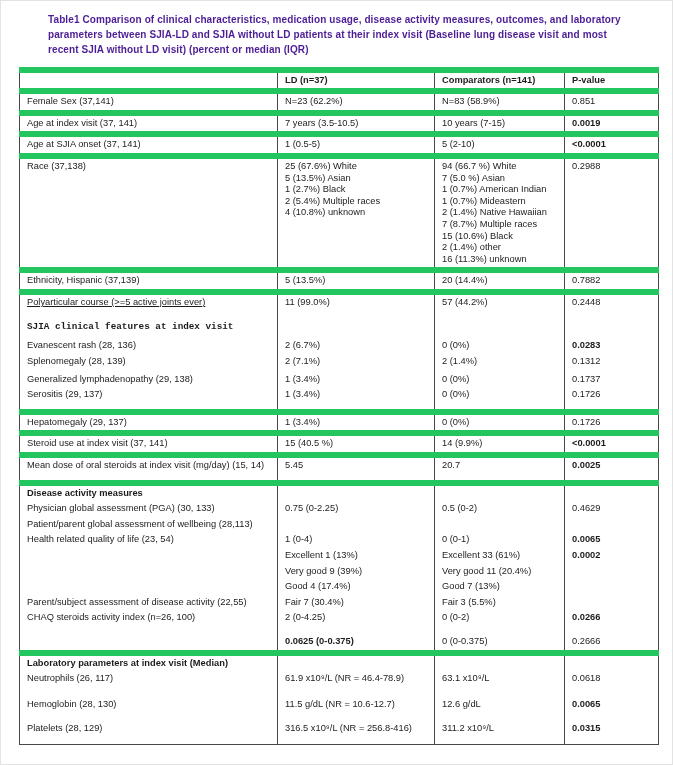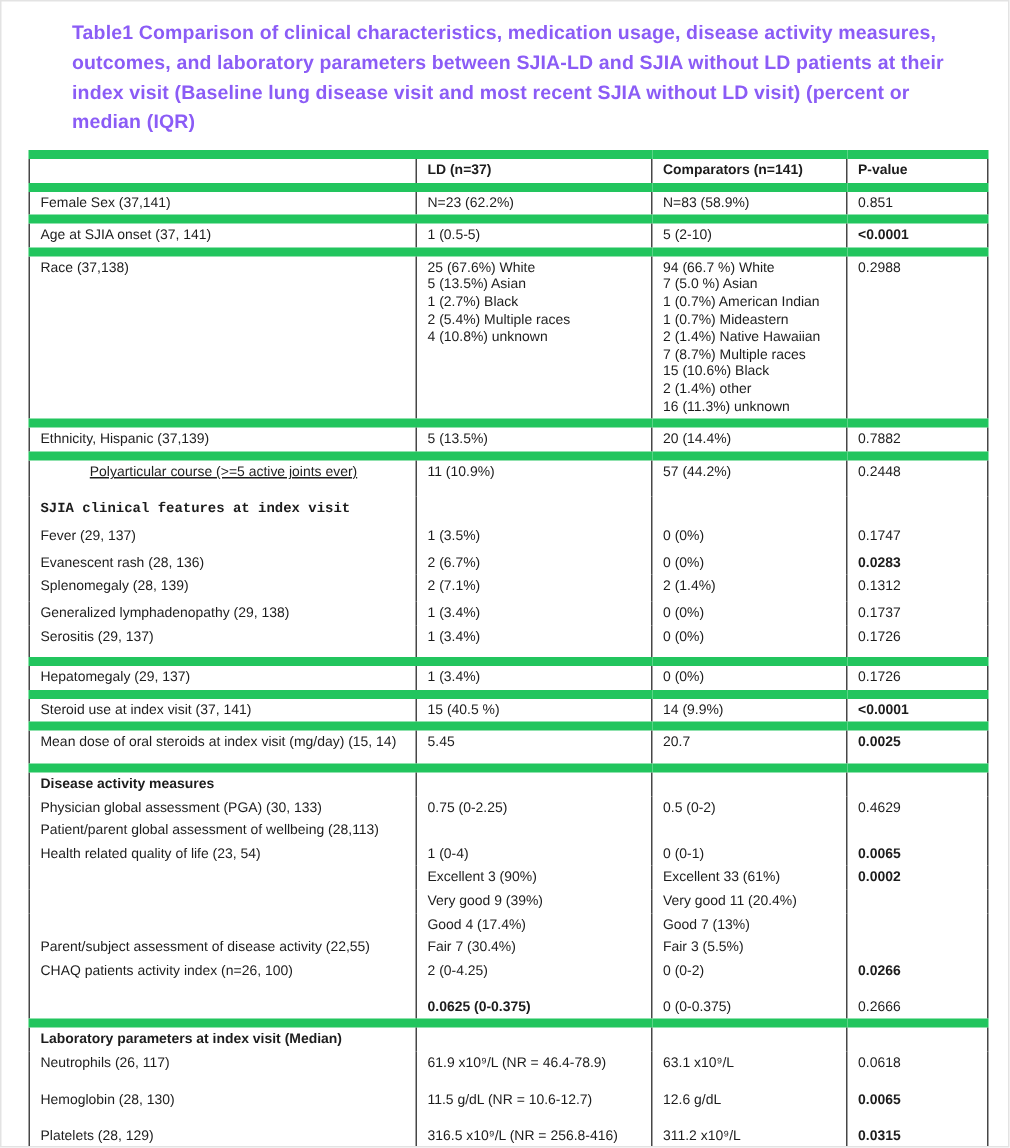--- a/index.html
+++ b/index.html
@@ -8,23 +8,23 @@
     width: 673px; height: 765px; overflow: hidden;
     background: #ffffff;
     font-family: "Liberation Sans", "DejaVu Sans", sans-serif;
     color: #1c1c1c;
     border: 1px solid #e3e3e3;
   }
   .title {
     margin: 11px 38px 9px 47px;
     max-width: 592px;
     font-weight: 700;
-    font-size: 13px;
+    font-size: 10px;
     line-height: 1.52;
-    color: #8b5cf6;
+    color: #4c1d95;
     letter-spacing: 0.1px;
   }
   table.main {
     margin-left: 18px;
     width: 639px;
     border-collapse: collapse;
     table-layout: fixed;
     font-size: 9.3px;
     border: 1px solid #474747;
   }
@@ -38,21 +38,21 @@
     vertical-align: top;
     text-align: left;
     font-weight: 400;
     line-height: 1.25;
     white-space: pre-line;
     overflow: hidden;
   }
   th { font-weight: 700; }
   tr.bs td, tr.bs th { border-top: 6px solid #22c55e; }
   .bold { font-weight: 700; }
-  .ul { text-decoration: underline; text-align: center; }
+  .ul { text-decoration: underline; }
   .gb4  { padding-bottom: 4px; }
   .gb6  { padding-bottom: 6px; font-family: Liberation Mono, monospace; }
   .gb8  { padding-bottom: 8px; }
   .gb10 { padding-bottom: 10px; }
   .gb12 { padding-bottom: 12px; }
   .gt10 { padding-top: 10px; }
 </style>
 </head>
 <body>
 
@@ -72,20 +72,26 @@
       <th>Comparators (n=141)</th>
       <th>P-value</th>
     </tr>
   </thead>
   <tbody>
     <tr class="bs">
       <td>Female Sex (37,141)</td>
       <td>N=23 (62.2%)</td>
       <td>N=83 (58.9%)</td>
       <td>0.851</td>
+    </tr>
+    <tr class="bs">
+      <td>Age at index visit (37, 141)</td>
+      <td>7 years (3.5-10.5)</td>
+      <td>10 years (7-15)</td>
+      <td class="bold">0.0019</td>
     </tr>
     <tr class="bs">
       <td>Age at SJIA onset (37, 141)</td>
       <td>1 (0.5-5)</td>
       <td>5 (2-10)</td>
       <td class="bold">&lt;0.0001</td>
     </tr>
     <tr class="bs">
       <td>Race (37,138)</td>
       <td>25 (67.6%) White
@@ -105,35 +111,29 @@
       <td>0.2988</td>
     </tr>
     <tr class="bs">
       <td>Ethnicity, Hispanic (37,139)</td>
       <td>5 (13.5%)</td>
       <td>20 (14.4%)</td>
       <td>0.7882</td>
     </tr>
     <tr class="bs">
       <td class="ul gb10">Polyarticular course (&gt;=5 active joints ever)</td>
-      <td>11 (10.9%)</td>
+      <td>11 (99.0%)</td>
       <td>57 (44.2%)</td>
       <td>0.2448</td>
     </tr>
     <tr>
       <td class="bold gb6">SJIA clinical features at index visit</td>
       <td></td>
       <td></td>
       <td></td>
-    </tr>
-    <tr>
-      <td class="gb4">Fever (29, 137)</td>
-      <td>1 (3.5%)</td>
-      <td>0 (0%)</td>
-      <td>0.1747</td>
     </tr>
     <tr>
       <td>Evanescent rash (28, 136)</td>
       <td>2 (6.7%)</td>
       <td>0 (0%)</td>
       <td class="bold">0.0283</td>
     </tr>
     <tr>
       <td class="gb4">Splenomegaly (28, 139)</td>
       <td>2 (7.1%)</td>
@@ -189,21 +189,21 @@
       <td></td>
     </tr>
     <tr>
       <td>Health related quality of life (23, 54)</td>
       <td>1 (0-4)</td>
       <td>0 (0-1)</td>
       <td class="bold">0.0065</td>
     </tr>
     <tr>
       <td></td>
-      <td>Excellent 3 (90%)</td>
+      <td>Excellent 1 (13%)</td>
       <td>Excellent 33 (61%)</td>
       <td class="bold">0.0002</td>
     </tr>
     <tr>
       <td></td>
       <td>Very good 9 (39%)</td>
       <td>Very good 11 (20.4%)</td>
       <td></td>
     </tr>
     <tr>
@@ -212,21 +212,21 @@
       <td>Good 7 (13%)</td>
       <td></td>
     </tr>
     <tr>
       <td>Parent/subject assessment of disease activity (22,55)</td>
       <td>Fair 7 (30.4%)</td>
       <td>Fair 3 (5.5%)</td>
       <td></td>
     </tr>
     <tr>
-      <td>CHAQ patients activity index (n=26, 100)</td>
+      <td>CHAQ steroids activity index (n=26, 100)</td>
       <td>2 (0-4.25)</td>
       <td>0 (0-2)</td>
       <td class="bold">0.0266</td>
     </tr>
     <tr>
       <td class="gt10 gb8"></td>
       <td class="gt10 bold">0.0625 (0-0.375)</td>
       <td class="gt10">0 (0-0.375)</td>
       <td class="gt10">0.2666</td>
     </tr>

